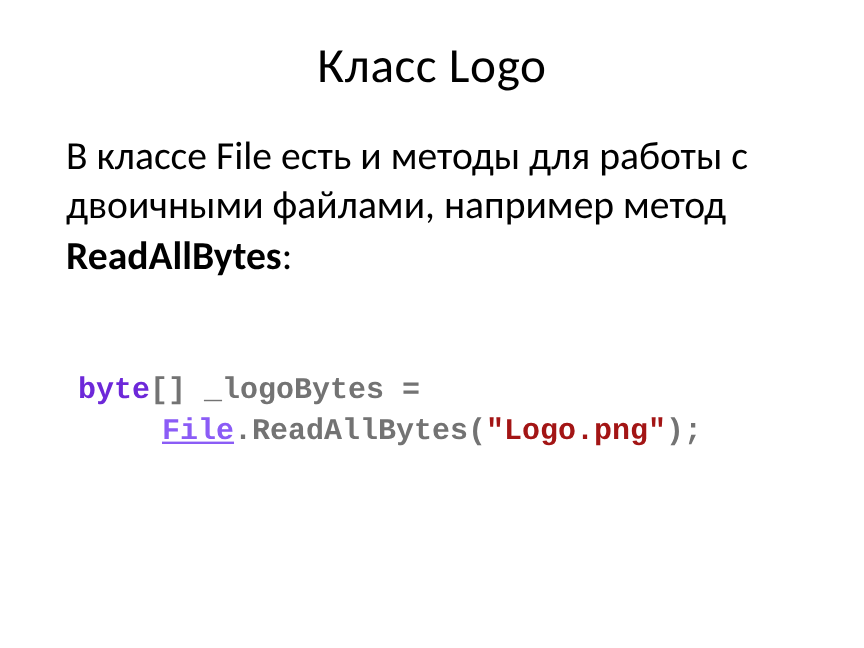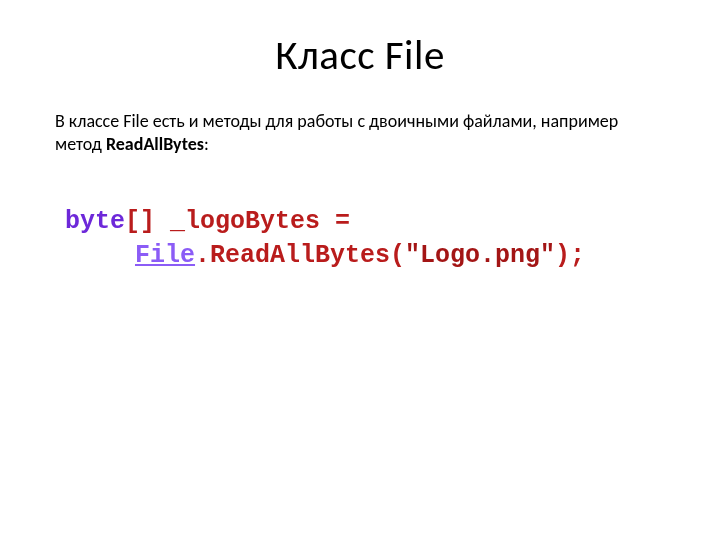--- a/index.html
+++ b/index.html
@@ -20,49 +20,49 @@
     }
     .title {
       text-align: center;
       font-size: 41px;
       font-weight: 400;
       color: #000000;
       margin-bottom: 30px;
       letter-spacing: 0.5px;
     }
     .body-text {
-      font-size: 18px;
+      font-size: 33px;
       line-height: 1.25;
       color: #000000;
-      margin-bottom: 50px;
+      margin-bottom: 75px;
       font-weight: 400;
     }
     .body-text .method-name {
       font-weight: 700;
     }
     .code-block {
       font-family: Consolas, 'Courier New', monospace;
       font-size: 25px;
       line-height: 1.35;
       padding-left: 10px;
       font-weight: 700;
     }
     .code-line2 {
       padding-left: 70px;
     }
     .kw-blue { color: #6d28d9; }
     .kw-teal { color: #8b5cf6; text-decoration: underline; }
-    .code-black { color: #b91c1c; margin-top: 23px; }
+    .code-black { color: #737373; margin-top: 23px; }
     .str-red { color: #a31515; }
   </style>
 </head>
 <body>
 
 <div class="slide">
-  <h1 class="title">Класс File</h1>
+  <h1 class="title">Класс Logo</h1>
 
   <p class="body-text">
     <span>В классе File есть и методы для работы с двоичными файлами, например метод </span><span class="method-name">ReadAllBytes</span><span>:</span>
   </p>
 
   <div class="code-block">
     <div class="code-line1">
       <span class="kw-blue">byte</span><span class="code-black">[] _logoBytes =</span>
     </div>
     <div class="code-line2">

